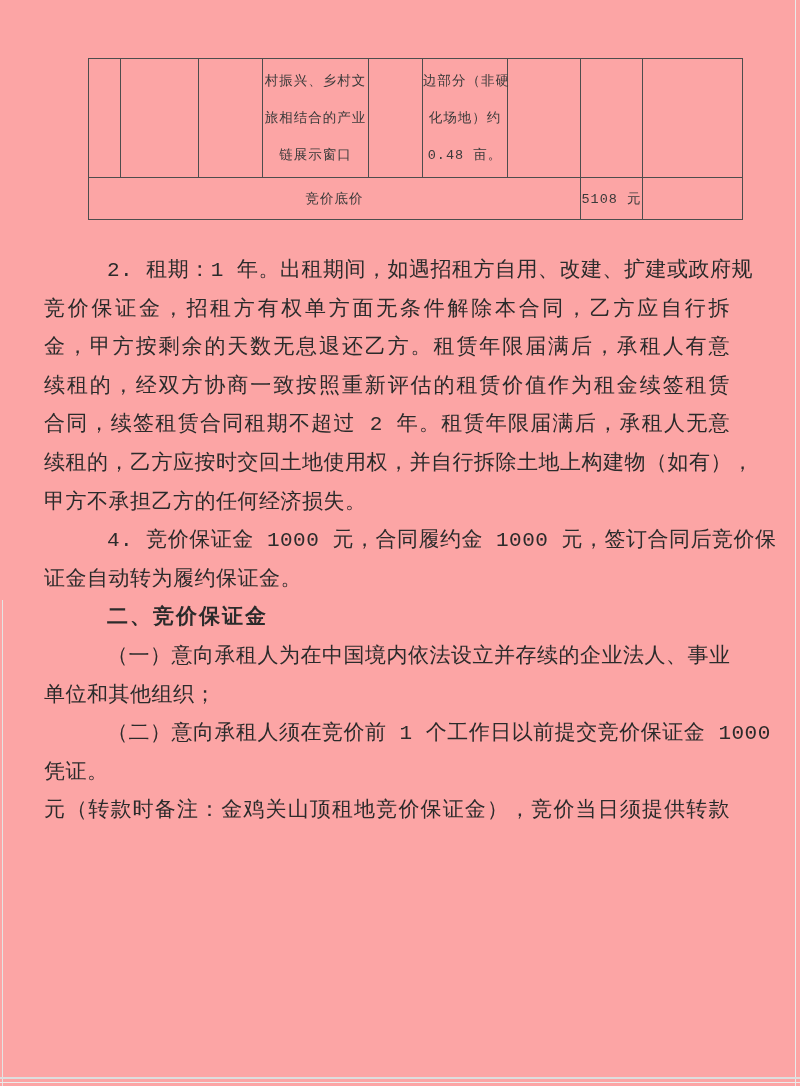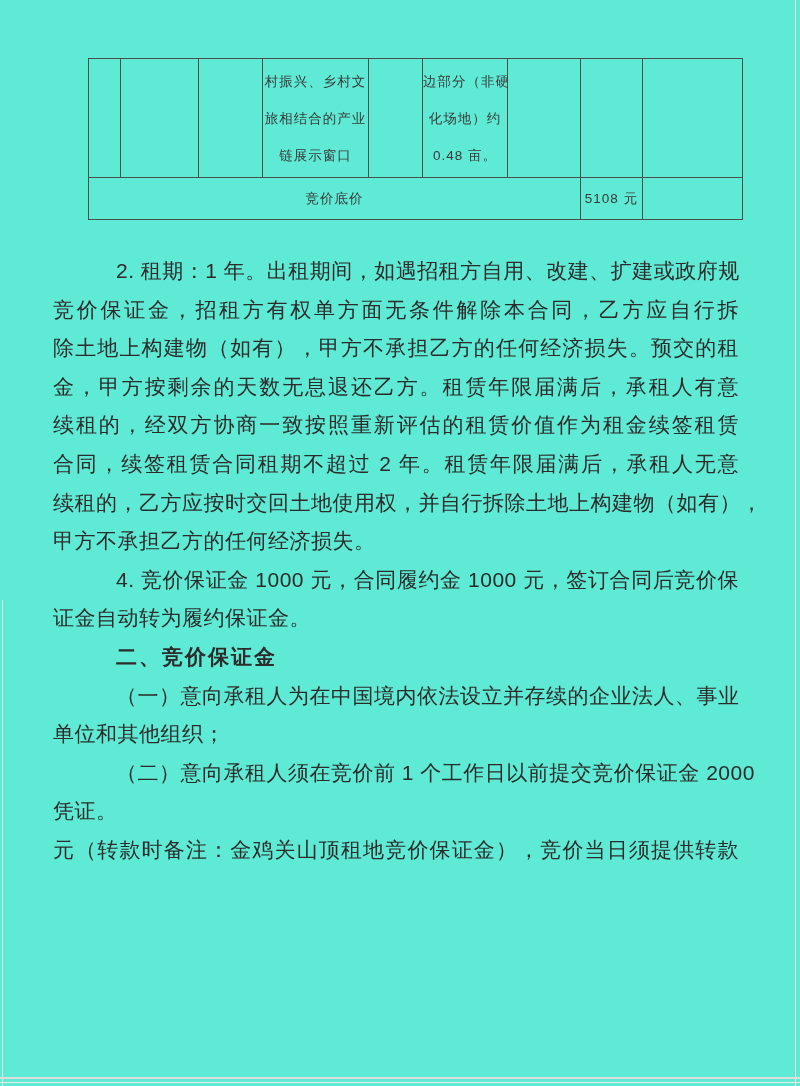--- a/index.html
+++ b/index.html
@@ -4,23 +4,23 @@
 <style>
   html, body {
     margin: 0;
     padding: 0;
     background: #ffffff;
   }
   .page {
     position: relative;
     width: 800px;
     height: 1086px;
-    background: #5eead4;
+    background: #fca5a5;
     overflow: hidden;
-    font-family: Liberation Sans, sans-serif;
+    font-family: Liberation Mono, monospace;
     color: #2e2e2e;
   }
 
   
   .edge-line { position: absolute; background: #e4e4e4; }
   .edge-left   { left: 2px; top: 600px; width: 1px; height: 486px; }
   .edge-right  { left: 795px; top: 0; width: 1px; height: 1086px; background:#e9e9e9; }
   .edge-bottom1{ left: 0; top: 1077px; width: 800px; height: 2px; background:#dddddd; }
   .edge-bottom2{ left: 0; top: 1082px; width: 800px; height: 1px; background:#ececec; }
 
@@ -44,21 +44,21 @@
   }
   .contract-table tr.row-main td { height: 118px; }
   .contract-table tr.row-price td { height: 41px; }
   .cell-lines div { line-height: 37px; white-space: nowrap; }
   .price-label { font-size: 14px; letter-spacing: 3px; color: #333; margin-left: 28px; }
   .price-value { font-size: 13px; letter-spacing: 1px; color: #333; margin-left: 36px; }
 
   
   .body-text {
     position: absolute;
-    left: 53px;
+    left: 44px;
     top: 252px;
     width: 686px;
     font-size: 21px;
     color: #2b2b2b;
   }
   .ln {
     height: 38.6px;
     line-height: 38.6px;
     text-align: justify;
     text-align-last: justify;
@@ -122,21 +122,20 @@
         <td></td>
       </tr>
     </tbody>
   </table>
 
   <div class="body-text">
 
     <div>
       <div class="ln first">2. 租期：1 年。出租期间，如遇招租方自用、改建、扩建或政府规</div>
       <div class="ln">竞价保证金，招租方有权单方面无条件解除本合同，乙方应自行拆</div>
-      <div class="ln">除土地上构建物（如有），甲方不承担乙方的任何经济损失。预交的租</div>
       <div class="ln">金，甲方按剩余的天数无息退还乙方。租赁年限届满后，承租人有意</div>
       <div class="ln">续租的，经双方协商一致按照重新评估的租赁价值作为租金续签租赁</div>
       <div class="ln">合同，续签租赁合同租期不超过 2 年。租赁年限届满后，承租人无意</div>
       <div class="ln">续租的，乙方应按时交回土地使用权，并自行拆除土地上构建物（如有），</div>
       <div class="ln last">甲方不承担乙方的任何经济损失。</div>
     </div>
 
 
     <div>
       <div class="ln first">4. 竞价保证金 1000 元，合同履约金 1000 元，签订合同后竞价保</div>
@@ -144,19 +143,19 @@
     </div>
 
     <div class="ln heading">二、竞价保证金</div>
 
     <div>
       <div class="ln first">（一）意向承租人为在中国境内依法设立并存续的企业法人、事业</div>
       <div class="ln last">单位和其他组织；</div>
     </div>
 
     <div>
-      <div class="ln first">（二）意向承租人须在竞价前 1 个工作日以前提交竞价保证金 2000</div>
+      <div class="ln first">（二）意向承租人须在竞价前 1 个工作日以前提交竞价保证金 1000</div>
       <div class="ln last">凭证。</div>
       <div class="ln">元（转款时备注：金鸡关山顶租地竞价保证金），竞价当日须提供转款</div>
     </div>
 
   </div>
 </div>
 
 </body></html>

